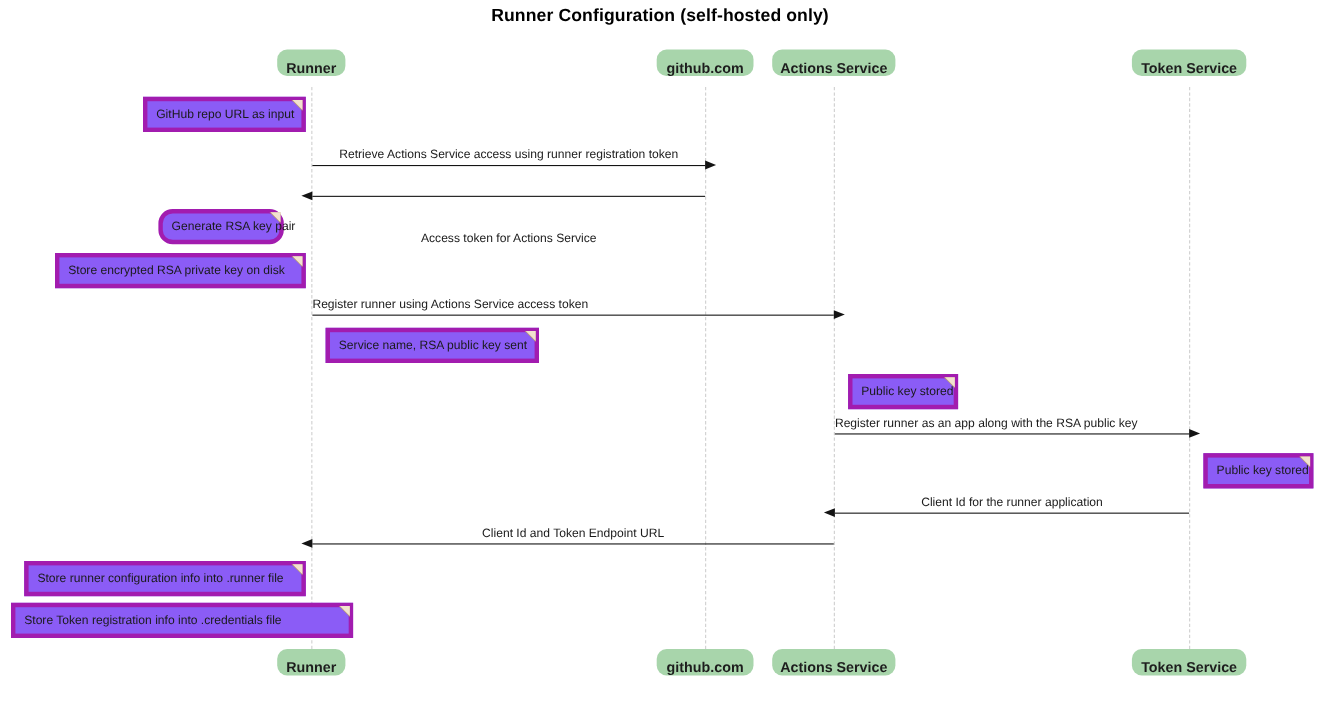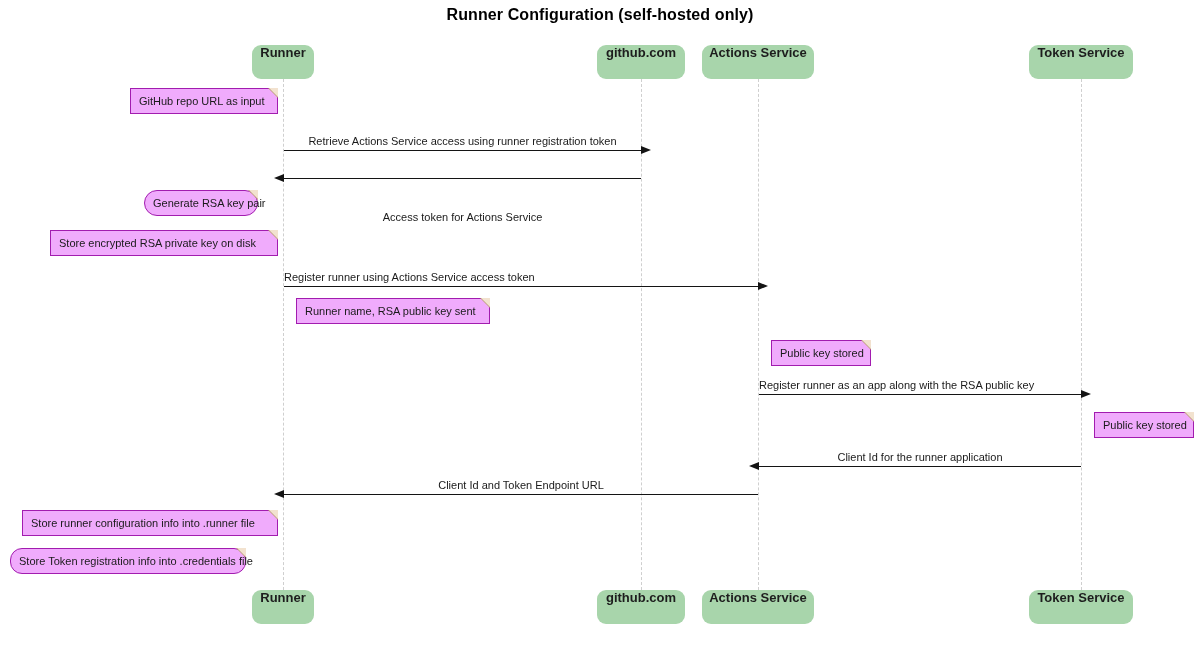--- a/index.html
+++ b/index.html
@@ -36,38 +36,38 @@
   
   .lifeline {
     position: absolute;
     width: 0;
     border-left: 1px dashed #cfcfcf;
   }
 
   
   .participant {
     position: absolute;
-    height: 34px;
+    height: 24px;
     background: #a8d5ab;
     border-radius: 9px;
     display: flex;
-    align-items: flex-start;
+    align-items: flex-end;
     justify-content: center;
     font-size: 13px;
     font-weight: bold;
     color: #1d1d1d;
     box-sizing: border-box;
     white-space: nowrap;
   }
 
   
   .note {
     position: absolute;
-    background: #f0abfc;
-    border: 1px solid #a21caf;
+    background: #8b5cf6;
+    border: 4px solid #a21caf;
     box-sizing: border-box;
     font-size: 11px;
     color: #1a1a1a;
     padding: 5px 9px 5px 8px;
     white-space: nowrap;
     line-height: 14px;
   }
   .note::after {
     content: "";
     position: absolute;
@@ -191,20 +191,20 @@
       <div class="msg-label" style="top: 451px; left: 759px; width: 322px; text-align: center;">Client Id for the runner application</div>
       <div class="message" style="left: 284px; top: 494px; width: 474px;">
         <div class="arrowhead left"></div>
       </div>
       <div class="msg-label" style="top: 479px; left: 284px; width: 474px; text-align: center;">Client Id and Token Endpoint URL</div>
     </div>
   <div id="notes">
       <div class="note" style="top: 88px; width: 148px; left: 130px;"><span class="note-text">GitHub repo URL as input</span></div>
       <div class="note" style="top: 190px; width: 114px; left: 144px; border-radius: 13px;"><span class="note-text">Generate RSA key pair</span></div>
       <div class="note" style="top: 230px; width: 228px; left: 50px;"><span class="note-text">Store encrypted RSA private key on disk</span></div>
-      <div class="note" style="top: 298px; width: 194px; left: 296px;"><span class="note-text">Runner name, RSA public key sent</span></div>
+      <div class="note" style="top: 298px; width: 194px; left: 296px;"><span class="note-text">Service name, RSA public key sent</span></div>
       <div class="note" style="top: 340px; width: 100px; left: 771px;"><span class="note-text">Public key stored</span></div>
       <div class="note" style="top: 412px; width: 100px; left: 1094px;"><span class="note-text">Public key stored</span></div>
       <div class="note" style="top: 510px; width: 256px; left: 22px;"><span class="note-text">Store runner configuration info into .runner file</span></div>
-      <div class="note" style="top: 548px; width: 236px; left: 10px; border-radius: 12px;"><span class="note-text">Store Token registration info into .credentials file</span></div>
+      <div class="note" style="top: 548px; width: 311px; left: 10px;"><span class="note-text">Store Token registration info into .credentials file</span></div>
     </div>
 
 </div>
 
 </body></html>

